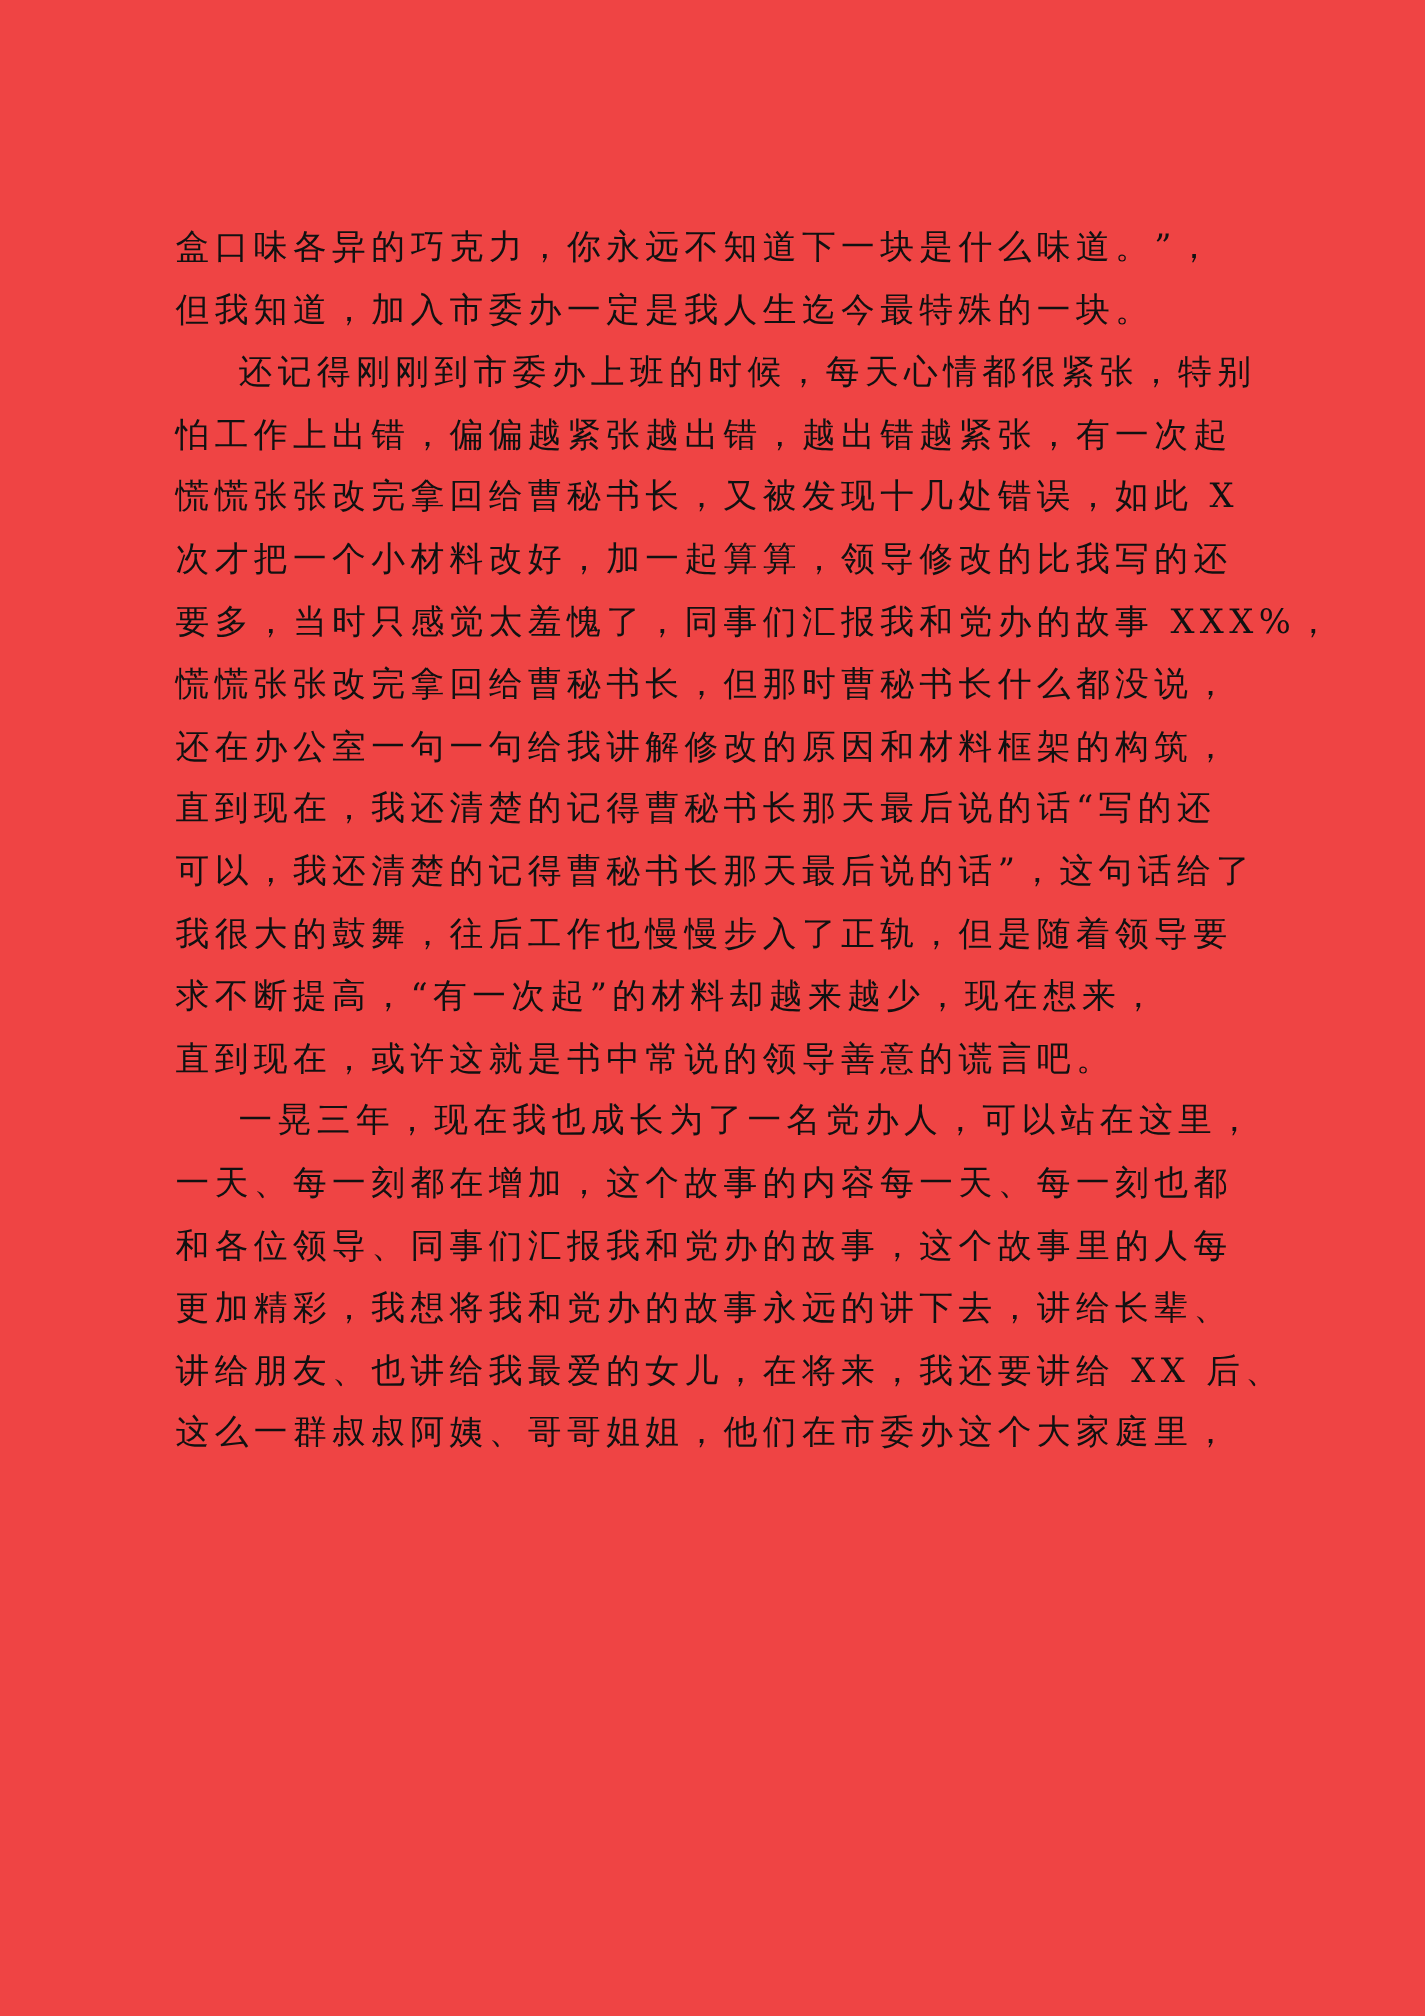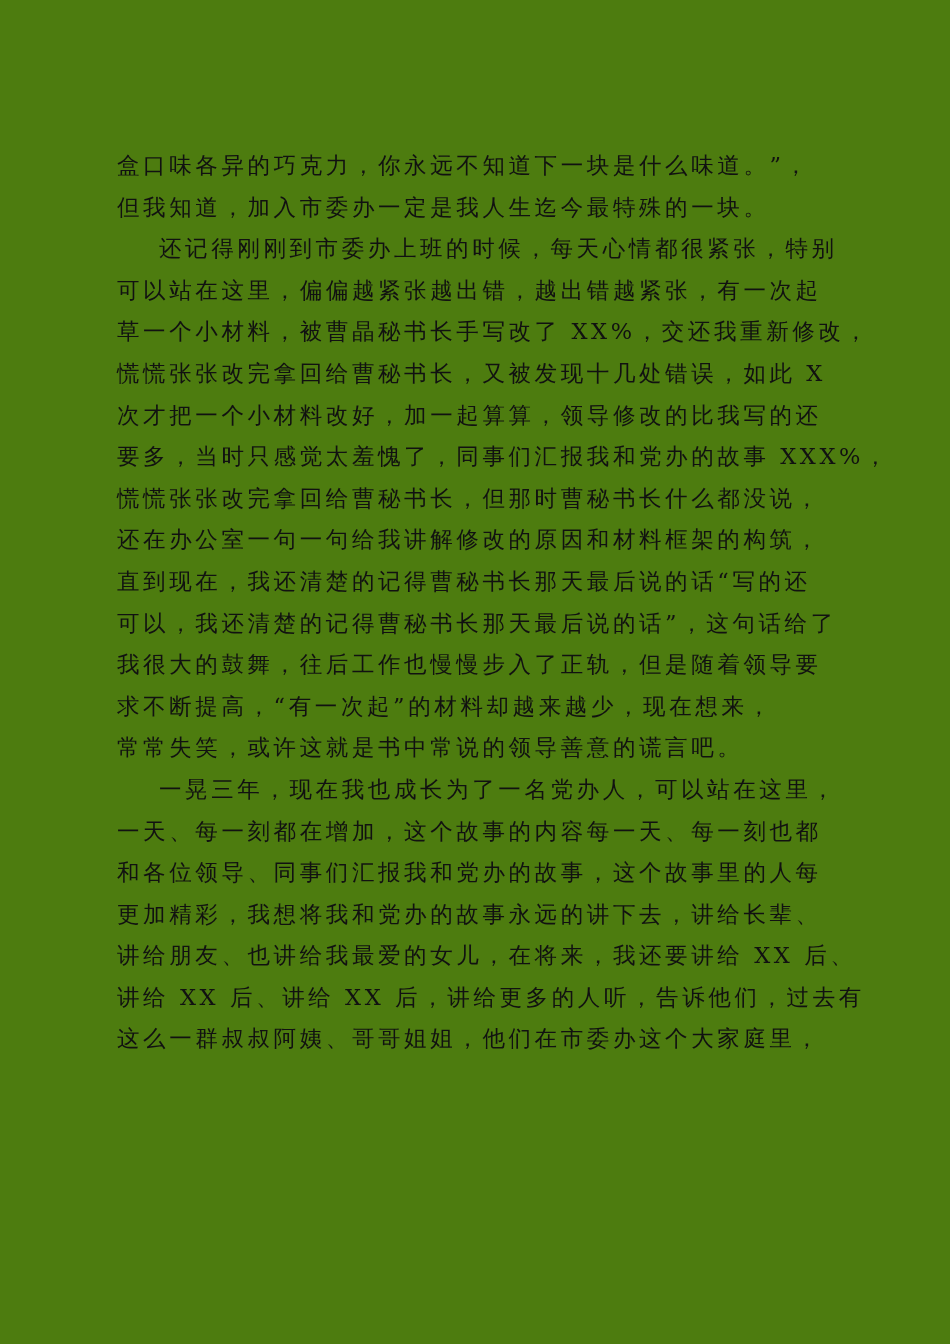--- a/index.html
+++ b/index.html
@@ -14,21 +14,21 @@
       overflow: hidden;
       font-family: "DejaVu Serif", "Liberation Serif", serif;
       color: #111111;
     }
     .page {
       position: absolute;
       left: 0;
       top: 0;
       width: 950px;
       height: 1344px;
-      background: #4d7c0f;
+      background: #ef4444;
     }
     .text-body {
       position: absolute;
       left: 117px;
       top: 145px;
       width: 720px;
     }
     .line {
       height: 41.6px;
       line-height: 41.6px;
@@ -47,38 +47,36 @@
 <div class="page">
   <div class="text-body">
 
     <div class="paragraph">
       <div class="line">盒口味各异的巧克力，你永远不知道下一块是什么味道。”，</div>
       <div class="line">但我知道，加入市委办一定是我人生迄今最特殊的一块。</div>
     </div>
 
     <div class="paragraph">
       <div class="line indent">还记得刚刚到市委办上班的时候，每天心情都很紧张，特别</div>
-      <div class="line">可以站在这里，偏偏越紧张越出错，越出错越紧张，有一次起</div>
-      <div class="line">草一个小材料，被曹晶秘书长手写改了 XX%，交还我重新修改，</div>
+      <div class="line">怕工作上出错，偏偏越紧张越出错，越出错越紧张，有一次起</div>
       <div class="line">慌慌张张改完拿回给曹秘书长，又被发现十几处错误，如此 X</div>
       <div class="line">次才把一个小材料改好，加一起算算，领导修改的比我写的还</div>
       <div class="line">要多，当时只感觉太羞愧了，同事们汇报我和党办的故事 XXX%，</div>
       <div class="line">慌慌张张改完拿回给曹秘书长，但那时曹秘书长什么都没说，</div>
       <div class="line">还在办公室一句一句给我讲解修改的原因和材料框架的构筑，</div>
       <div class="line">直到现在，我还清楚的记得曹秘书长那天最后说的话“写的还</div>
       <div class="line">可以，我还清楚的记得曹秘书长那天最后说的话”，这句话给了</div>
       <div class="line">我很大的鼓舞，往后工作也慢慢步入了正轨，但是随着领导要</div>
       <div class="line">求不断提高，“有一次起”的材料却越来越少，现在想来，</div>
-      <div class="line">常常失笑，或许这就是书中常说的领导善意的谎言吧。</div>
+      <div class="line">直到现在，或许这就是书中常说的领导善意的谎言吧。</div>
     </div>
 
     <div class="paragraph">
       <div class="line indent">一晃三年，现在我也成长为了一名党办人，可以站在这里，</div>
       <div class="line">一天、每一刻都在增加，这个故事的内容每一天、每一刻也都</div>
       <div class="line">和各位领导、同事们汇报我和党办的故事，这个故事里的人每</div>
       <div class="line">更加精彩，我想将我和党办的故事永远的讲下去，讲给长辈、</div>
       <div class="line">讲给朋友、也讲给我最爱的女儿，在将来，我还要讲给 XX 后、</div>
-      <div class="line">讲给 XX 后、讲给 XX 后，讲给更多的人听，告诉他们，过去有</div>
       <div class="line">这么一群叔叔阿姨、哥哥姐姐，他们在市委办这个大家庭里，</div>
     </div>
 
   </div>
 </div>
 
 </body></html>

